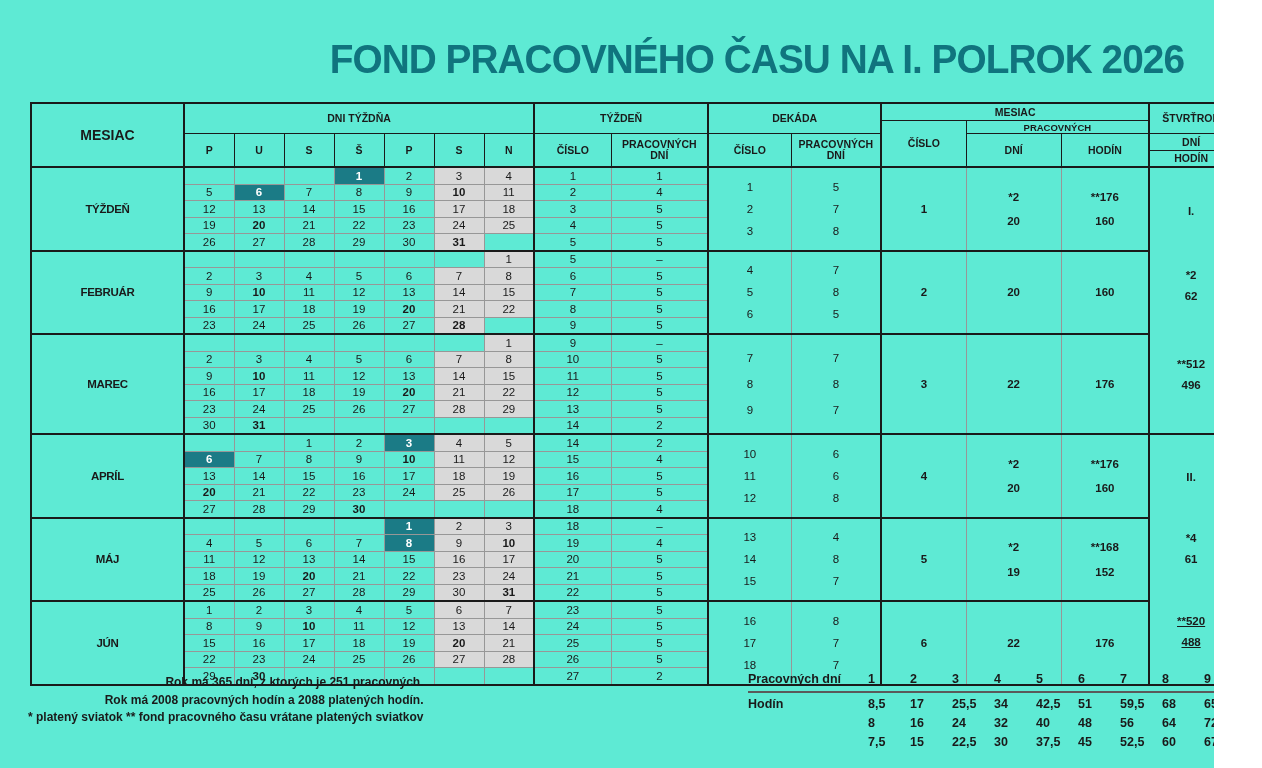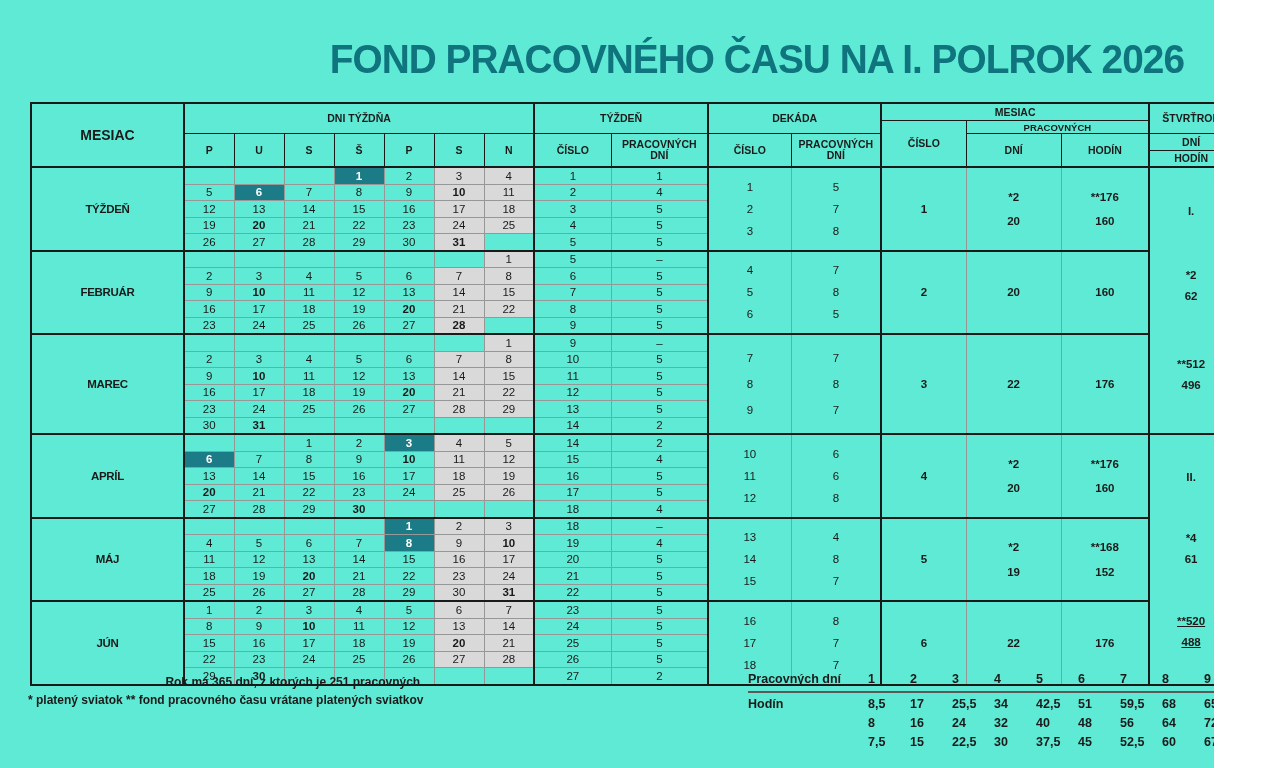--- a/index.html
+++ b/index.html
@@ -654,20 +654,21 @@
           <td class="day"></td>
           <td class="day"></td>
           <td class="wk gl">27</td>
           <td class="wk">2</td>
         </tr>
       </tbody>
 </table>
 
 <div class="notes">
   <div>Rok má 365 dní, z ktorých je 251 pracovných.</div>
+  <div>Rok má 2008 pracovných hodín a 2088 platených hodín.</div>
   <div>* platený sviatok      ** fond pracovného času vrátane platených sviatkov</div>
 </div>
 
 <div class="hours" id="hours-table">
       <div class="hd">Pracovných dní</div>
       <div class="hd">1</div>
       <div class="hd">2</div>
       <div class="hd">3</div>
       <div class="hd">4</div>
       <div class="hd">5</div>

